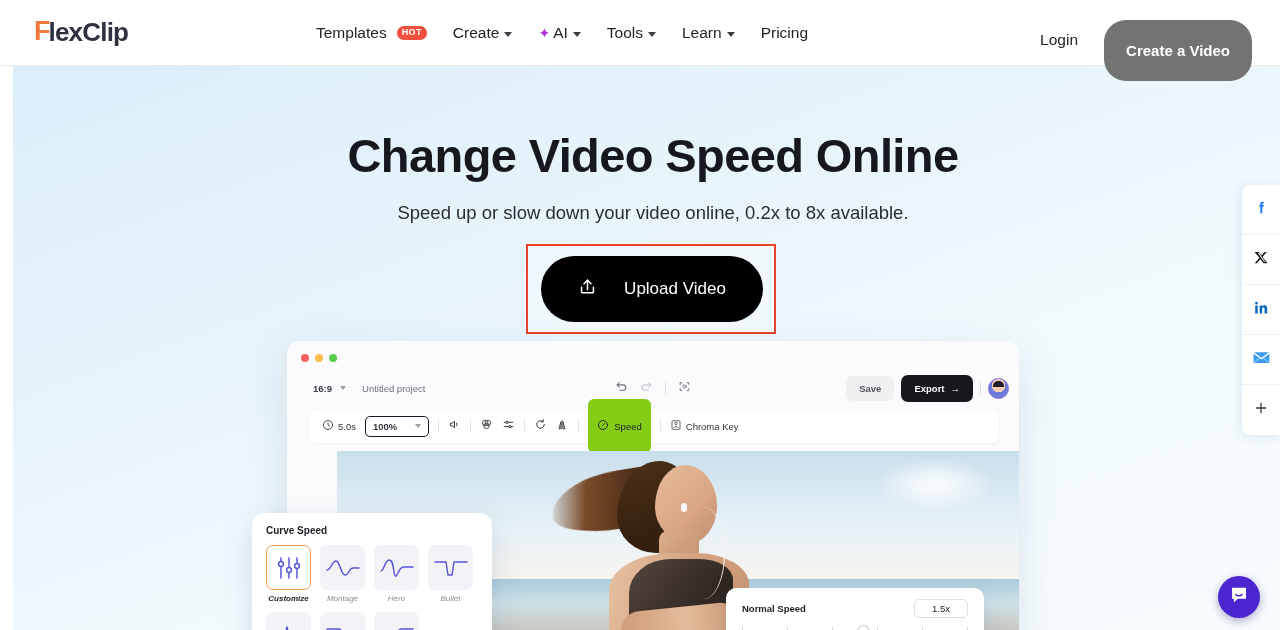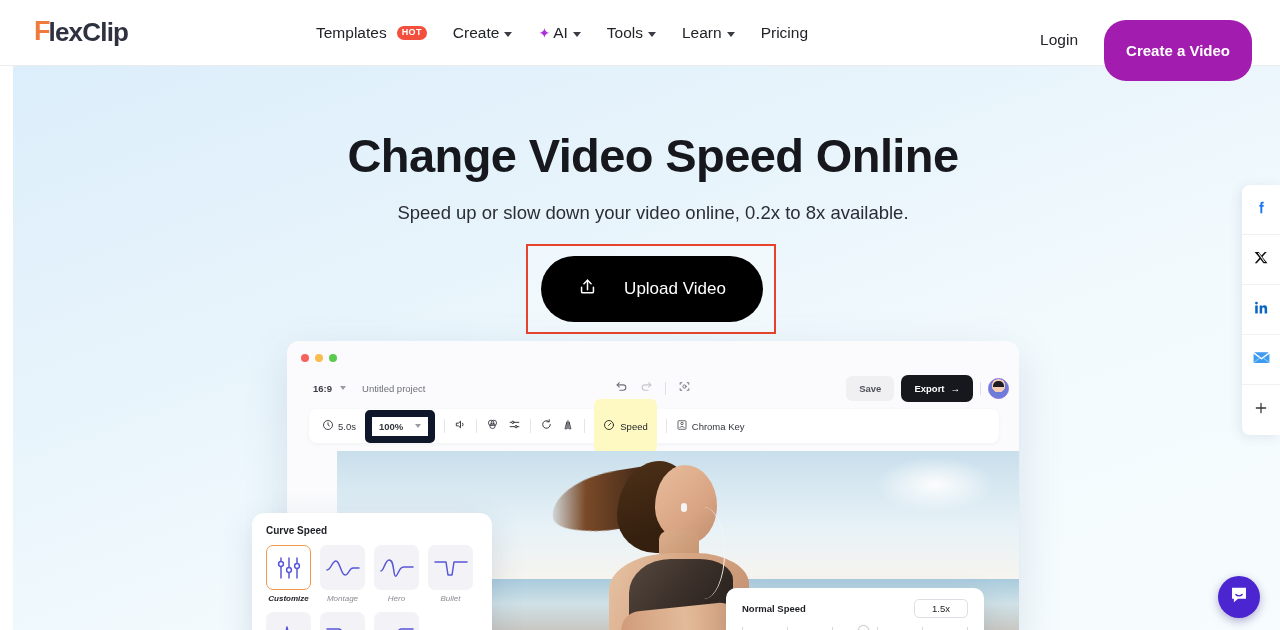--- a/index.html
+++ b/index.html
@@ -53,21 +53,21 @@
 
   .nav-right {
     position: absolute; right: 28px; top: 0; height: 80px;
     display: flex; align-items: center; gap: 10px;
   }
   .login-btn {
     font-size: 15.5px; color: #23242a; padding: 8px 16px;
     border-radius: 22px; cursor: pointer;
   }
   .create-btn {
-    background: #a21caf; color: #ffffff;
+    background: #737373; color: #ffffff;
     font-size: 15px; font-weight: bold;
     padding: 22px 22px; border-radius: 22px; border: none;
     cursor: pointer; font-family: inherit; margin-top: 20px;
   }
 
   
   .hero {
     position: absolute; top: 66px; left: 13px;
     width: 1280px; height: 564px;
     background: linear-gradient(160deg, #dceefb 0%, #e6f3fb 30%, #f2fafd 62%, #f7fcfe 100%);
@@ -145,28 +145,28 @@
   }
 
   .ed-toolbar {
     position: absolute; left: 22px; top: 68px; width: 690px; height: 34px;
     background: #ffffff; border-radius: 8px;
     display: flex; align-items: center; padding: 0 13px; gap: 9px;
     box-shadow: 0 1px 4px rgba(50,70,110,0.06);
   }
   .tb-item { display: flex; align-items: center; gap: 4px; font-size: 9.5px; color: #33353c; }
   .zoom-sel {
-    display: flex; align-items: center; gap: 12px;
-    border: 7px solid #0f172a; border-radius: 5px; padding: 4px 7px;
+    display: flex; align-items: center; gap: 18px;
+    border: 1px solid #0f172a; border-radius: 5px; padding: 4px 7px;
     font-size: 9.5px; color: #33353c; font-weight: bold; cursor: pointer;
   }
   .tb-sep { width: 1px; height: 14px; background: #e4e5ea; }
   .speed-chip {
     display: flex; align-items: center; gap: 5px;
-    background: #fef9c3; border-radius: 6px; padding: 20px 9px;
+    background: #84cc16; border-radius: 6px; padding: 20px 9px;
     font-size: 9.5px; color: #22242a; cursor: pointer;
   }
 
   
   .canvas {
     position: absolute; left: 50px; top: 110px; width: 682px; height: 190px;
     background: linear-gradient(180deg, #bcd8e8 0%, #dfeef5 48%, #efe6dd 72%, #d9cfc5 100%);
     overflow: hidden;
   }
   .sky {

